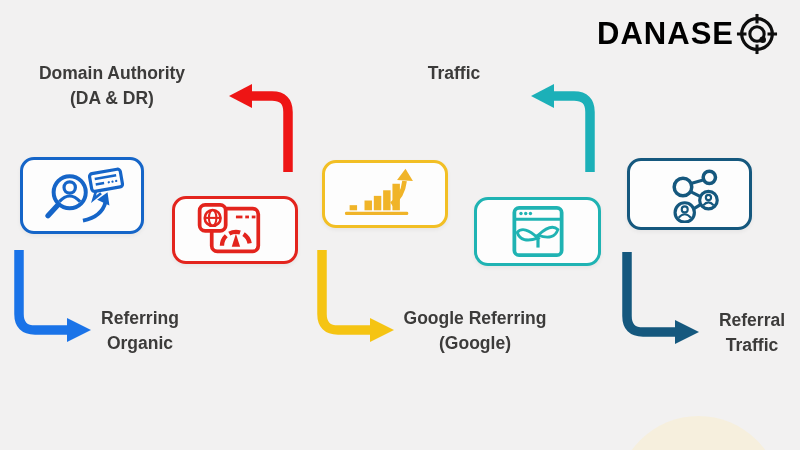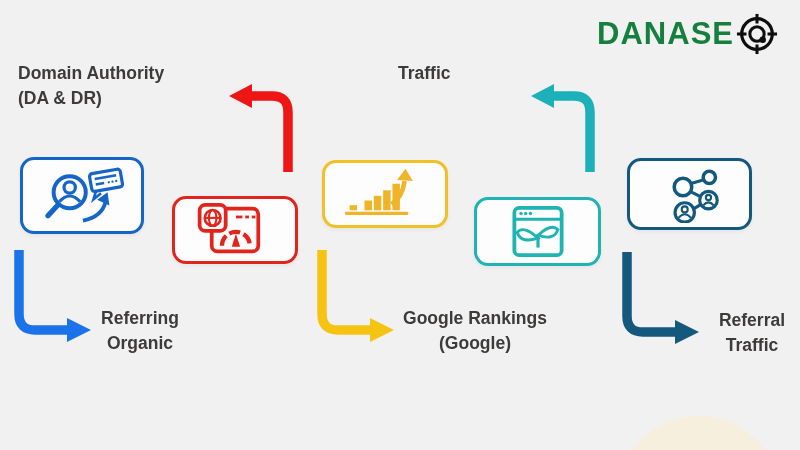--- a/index.html
+++ b/index.html
@@ -8,28 +8,28 @@
     background:#f2f1f1; overflow:hidden;
     font-family:"Liberation Sans", sans-serif;
   }
   .deco-circle {
     position:absolute; left:616px; top:416px; width:165px; height:165px;
     border-radius:50%; background:#f6efdd;
   }
   
   .logo { position:absolute; right:22px; top:13px; display:flex; align-items:center; gap:2px; }
   .logo-text {
-    font-size:31px; font-weight:800; letter-spacing:1px; color:#15803d;
+    font-size:31px; font-weight:800; letter-spacing:1px; color:#000000;
     font-family:"Liberation Sans", sans-serif;
     margin-left:32px;
   }
   .logo-icon { width:42px; height:42px; }
   
   .label { position:absolute; font-weight:700; color:#3c3b3a; font-size:17.5px; line-height:1.42; }
-  .label.right { text-align:left; }
+  .label.right { text-align:center; }
   .label.center { text-align:center; }
   .lbl-da       { left:18px;  top:61px;  width:188px; }
   .lbl-organic  { left:398px; top:61px;  width:112px; }
   .lbl-refdom   { left:74px;  top:306px; width:132px; }
   .lbl-google   { left:378px; top:306px; width:194px; }
   .lbl-reftraf  { left:688px; top:308px; width:128px; }
   
   .node {
     position:absolute; background:#fdfdfd; border-radius:14px;
     display:flex; align-items:center; justify-content:center;
@@ -73,21 +73,21 @@
     <div>(DA &amp; DR)</div>
   </div>
   <div class="label right lbl-organic">
     <div>Traffic</div>
   </div>
   <div class="label center lbl-refdom">
     <div>Referring</div>
     <div>Organic</div>
   </div>
   <div class="label center lbl-google">
-    <div>Google Rankings</div>
+    <div>Google Referring</div>
     <div>(Google)</div>
   </div>
   <div class="label center lbl-reftraf">
     <div>Referral</div>
     <div>Traffic</div>
   </div>
 
   <svg class="arrow arr-red" width="64" height="88" viewBox="0 0 64 88">
     <path d="M59 88 L59 28 Q59 12 43 12 L21 12" fill="none" stroke="#ee1515" stroke-width="9.5"></path>
     <polygon points="0,12 23,0 23,24" fill="#ee1515"></polygon>

